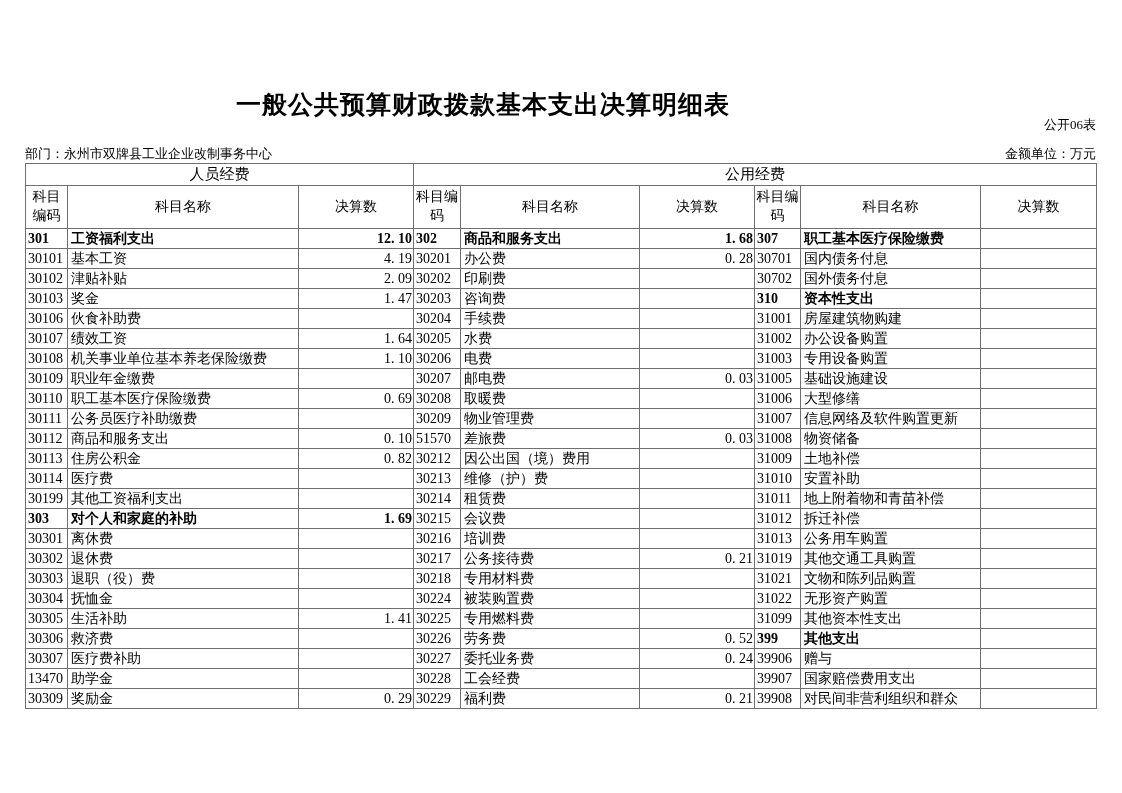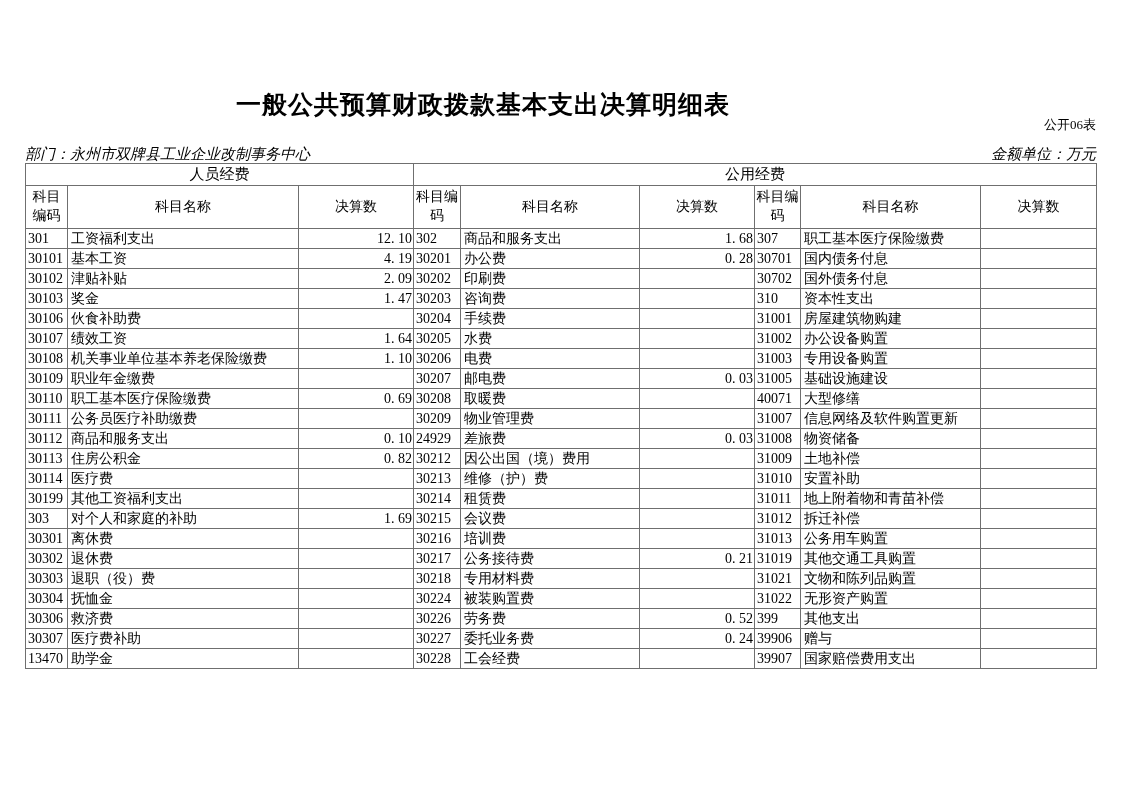--- a/index.html
+++ b/index.html
@@ -11,42 +11,42 @@
   }
   .title {
     position:absolute; top:88px; left:0; width:966px;
     text-align:center; font-size:25px; font-weight:bold; letter-spacing:1px;
   }
   .table-no {
     position:absolute; top:116px; left:25px; width:1071px;
     text-align:right; font-size:13px;
   }
   .meta-row {
-    position:absolute; top:145px; left:25px; width:1071px; font-size:15px;font-style:italic;
+    position:absolute; top:145px; left:25px; width:1071px; font-size:13px;
   }
   .meta-dept { float:left; }
   .meta-unit { float:right; }
   table.main {
     position:absolute; top:163px; left:25px;
     border-collapse:collapse; table-layout:fixed; width:1071px;border-radius:26px;
   }
   td, th {
     border:1px solid #6f6f6f; font-weight:normal; font-size:14px;
     overflow:hidden; white-space:nowrap; vertical-align:middle;
   }
   th.group { height:22px; font-size:15px; }
   tr.colhead th {
     height:43px; text-align:center; white-space:normal;
     word-break:break-all; line-height:1.35;
   }
   td { height:20px; }
   td.code { text-align:left; padding-left:2px; }
   td.name { text-align:left; padding-left:3px; }
   td.val  { text-align:right; padding-right:1px; }
-  .b { font-weight:normal; }
+  .b { font-weight:bold; }
 </style>
 </head>
 <body>
 
 <div class="title">一般公共预算财政拨款基本支出决算明细表</div>
 <div class="table-no">公开06表</div>
 <div class="meta-row">
   <span class="meta-dept">部门：永州市双牌县工业企业改制事务中心</span>
   <span class="meta-unit">金额单位：万元</span>
 </div>
@@ -169,40 +169,40 @@
         <td class="name">基础设施建设</td>
         <td class="val"></td>
       </tr>
       <tr>
         <td class="code">30110</td>
         <td class="name">职工基本医疗保险缴费</td>
         <td class="val">0. 69</td>
         <td class="code">30208</td>
         <td class="name">取暖费</td>
         <td class="val"></td>
-        <td class="code">40071</td>
+        <td class="code">31006</td>
         <td class="name">大型修缮</td>
         <td class="val"></td>
       </tr>
       <tr>
         <td class="code">30111</td>
         <td class="name">公务员医疗补助缴费</td>
         <td class="val"></td>
         <td class="code">30209</td>
         <td class="name">物业管理费</td>
         <td class="val"></td>
         <td class="code">31007</td>
         <td class="name">信息网络及软件购置更新</td>
         <td class="val"></td>
       </tr>
       <tr>
         <td class="code">30112</td>
         <td class="name">商品和服务支出</td>
         <td class="val">0. 10</td>
-        <td class="code">24929</td>
+        <td class="code">51570</td>
         <td class="name">差旅费</td>
         <td class="val">0. 03</td>
         <td class="code">31008</td>
         <td class="name">物资储备</td>
         <td class="val"></td>
       </tr>
       <tr>
         <td class="code">30113</td>
         <td class="name">住房公积金</td>
         <td class="val">0. 82</td>
@@ -281,20 +281,31 @@
       </tr>
       <tr>
         <td class="code">30304</td>
         <td class="name">抚恤金</td>
         <td class="val"></td>
         <td class="code">30224</td>
         <td class="name">被装购置费</td>
         <td class="val"></td>
         <td class="code">31022</td>
         <td class="name">无形资产购置</td>
+        <td class="val"></td>
+      </tr>
+      <tr>
+        <td class="code">30305</td>
+        <td class="name">生活补助</td>
+        <td class="val">1. 41</td>
+        <td class="code">30225</td>
+        <td class="name">专用燃料费</td>
+        <td class="val"></td>
+        <td class="code">31099</td>
+        <td class="name">其他资本性支出</td>
         <td class="val"></td>
       </tr>
       <tr>
         <td class="code">30306</td>
         <td class="name">救济费</td>
         <td class="val"></td>
         <td class="code">30226</td>
         <td class="name">劳务费</td>
         <td class="val">0. 52</td>
         <td class="code b">399</td>
@@ -316,14 +327,25 @@
         <td class="code">13470</td>
         <td class="name">助学金</td>
         <td class="val"></td>
         <td class="code">30228</td>
         <td class="name">工会经费</td>
         <td class="val"></td>
         <td class="code">39907</td>
         <td class="name">国家赔偿费用支出</td>
         <td class="val"></td>
       </tr>
+      <tr>
+        <td class="code">30309</td>
+        <td class="name">奖励金</td>
+        <td class="val">0. 29</td>
+        <td class="code">30229</td>
+        <td class="name">福利费</td>
+        <td class="val">0. 21</td>
+        <td class="code">39908</td>
+        <td class="name">对民间非营利组织和群众</td>
+        <td class="val"></td>
+      </tr>
     </tbody>
 </table>
 
 </body></html>

